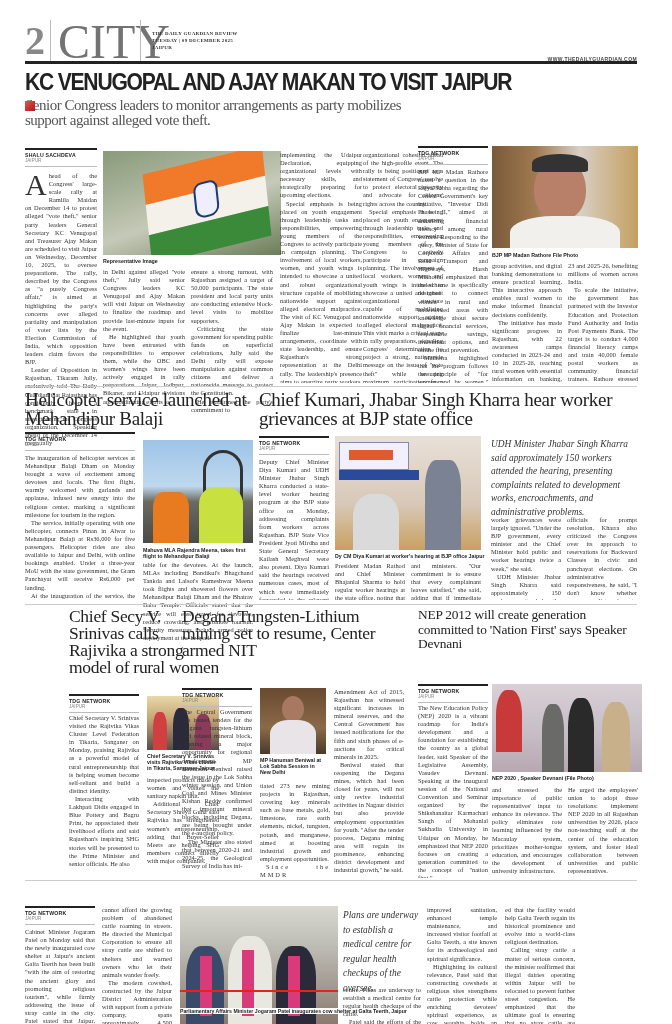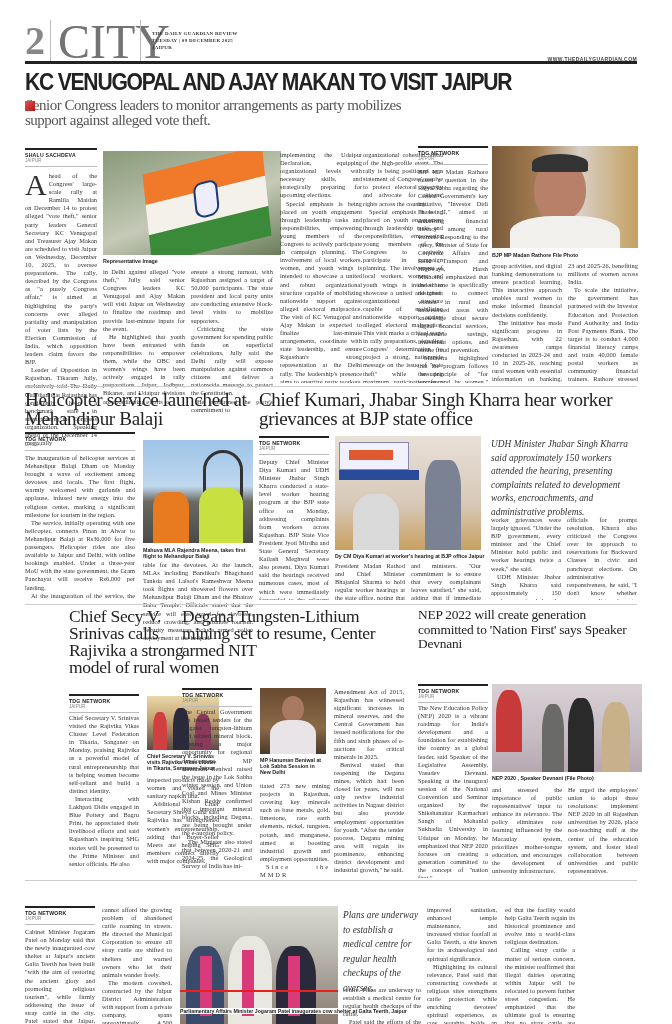--- a/index.html
+++ b/index.html
@@ -202,21 +202,21 @@
     <span>tiated 273 new mining projects in Rajasthan, covering key minerals such as base metals, gold, limestone, rare earth elements, nickel, tungsten, potash, and manganese, aimed at boosting industrial growth and employment opportunities.</span>
     <p style="letter-spacing:2px;">Since the MMDR</p>
   </div>
   <div class="abs body-text" style="left:152px;top:80px;width:70px;height:190px;overflow:hidden;">
     <span>Amendment Act of 2015, Rajasthan has witnessed significant increases in mineral reserves, and the Central Government has issued notifications for the fifth and sixth phases of e-auctions for critical minerals in 2025.</span>
     <p>Beniwal stated that reopening the Degana mines, which had been closed for years, will not only revive industrial activities in Nagaur district but also provide employment opportunities for youth. "After the tender process, Degana mining area will regain its prominence, enhancing district development and industrial growth," he said.</p>
   </div>
 </div>
 
 <div class="abs" style="left:418px;top:608px;width:220px;height:270px;">
-  <div class="abs serif-hl" style="left:0;top:0;width:224px;font-size:13.4px;line-height:14.5px;letter-spacing:-.2px;">NEP 2022 will create generation committed to 'Nation First' says Speaker Devnani</div>
+  <div class="abs serif-hl" style="left:0;top:0;width:224px;font-size:13.4px;line-height:14.5px;letter-spacing:-.2px;">NEP 2012 will create generation committed to 'Nation First' says Speaker Devnani</div>
   <div class="abs byline" style="left:0;top:76px;width:70px;">
     <div class="byline-name">TDG NETWORK</div>
     <div class="byline-loc">JAIPUR</div>
   </div>
   <div class="abs body-text" style="left:0;top:96px;width:70px;height:174px;overflow:hidden;">
     <span>The New Education Policy (NEP) 2020 is a vibrant roadmap for India's development and a foundation for establishing the country as a global leader, said Speaker of the Legislative Assembly, Vasudev Devnani. Speaking at the inaugural session of the National Convention and Seminar organized by the Shikshanaitar Karmachari Sangh of Mohanlal Sukhadia University in Udaipur on Monday, he emphasized that NEP 2020 focuses on creating a generation committed to the concept of "nation first."</span>
     
   </div>
   <div class="abs photo" style="left:74px;top:76px;width:150px;height:88px;background:linear-gradient(180deg,#d8d0d4 0%,#c8c0c8 50%,#b8a8b0 100%);">
     <div class="abs" style="left:4px;top:6px;width:26px;height:62px;background:#c83a3a;border-radius:40% 40% 0 0;"></div>

